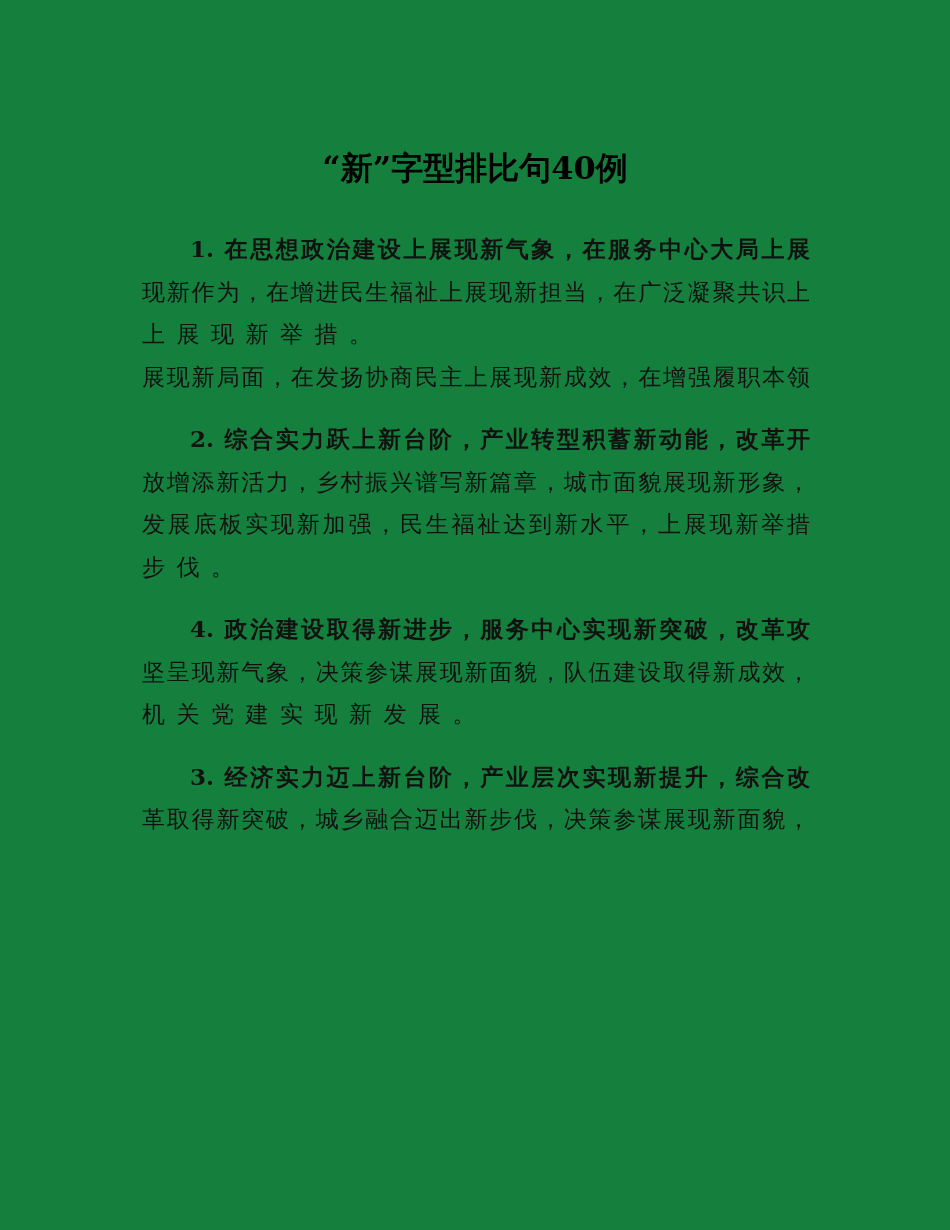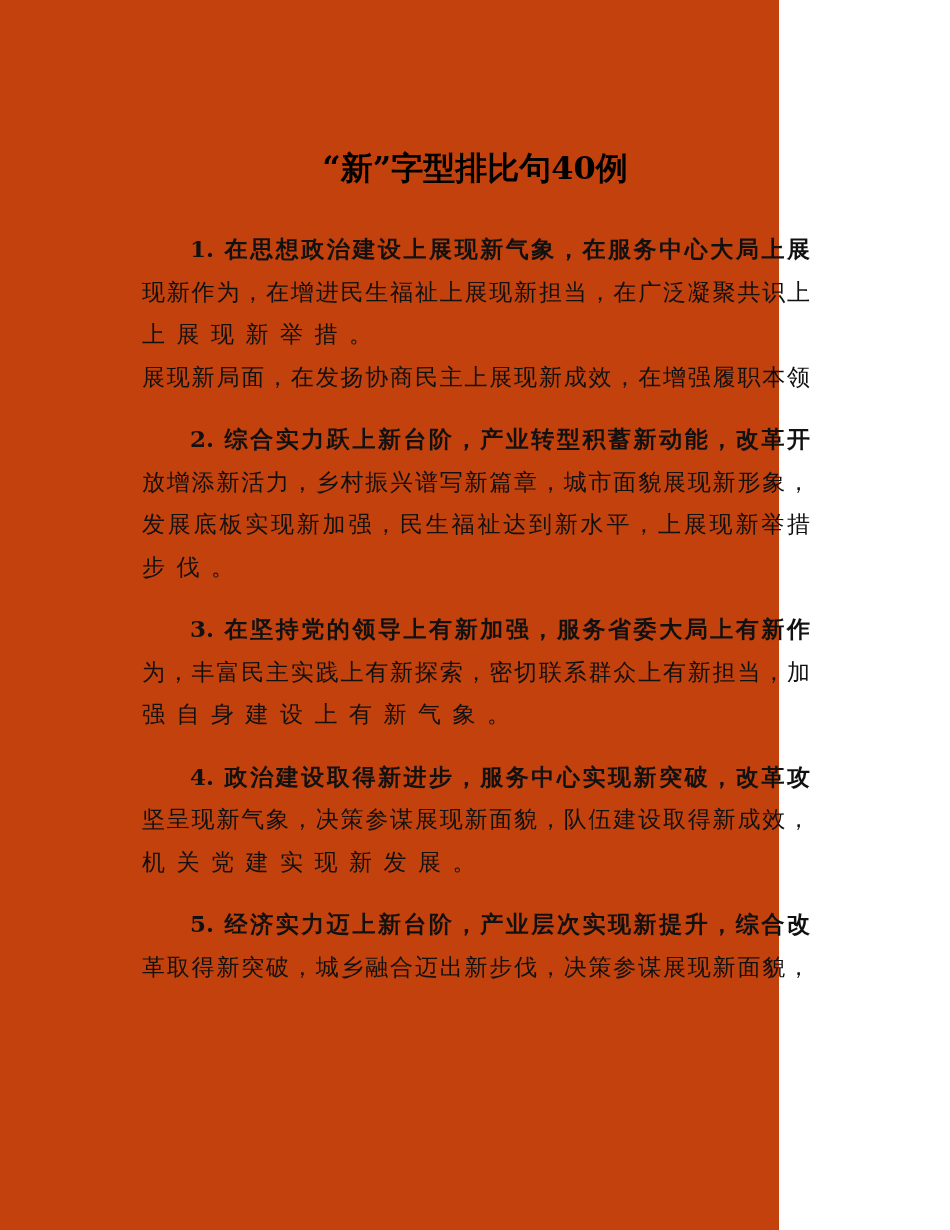--- a/index.html
+++ b/index.html
@@ -11,23 +11,23 @@
       width: 950px;
       height: 1230px;
       position: relative;
       overflow: hidden;
       font-family: "DejaVu Serif", "Liberation Serif", serif;
       color: #111111;
     }
     .page {
       position: absolute;
       left: 0; top: 0;
-      width: 779px;
+      width: 950px;
       height: 1230px;
-      background: #c2410c;
+      background: #15803d;
     }
     .title {
       position: absolute;
       top: 146px;
       left: 0;
       width: 950px;
       text-align: center;
       font-family: "DejaVu Serif", "Liberation Serif", serif;
       font-weight: bold;
       font-size: 32px;
@@ -78,31 +78,26 @@
       <span class="line">展现新局面，在发扬协商民主上展现新成效，在增强履职本领</span>
     </div>
 
     <div class="para">
       <span class="line first">2. 综合实力跃上新台阶，产业转型积蓄新动能，改革开</span>
       <span class="line">放增添新活力，乡村振兴谱写新篇章，城市面貌展现新形象，</span>
       <span class="line">发展底板实现新加强，民生福祉达到新水平，上展现新举措</span>
       <span class="line last">步伐。</span>
     </div>
 
-    <div class="para">
-      <span class="line first">3. 在坚持党的领导上有新加强，服务省委大局上有新作</span>
-      <span class="line">为，丰富民主实践上有新探索，密切联系群众上有新担当，加</span>
-      <span class="line last">强自身建设上有新气象。</span>
-    </div>
 
     <div class="para">
       <span class="line first">4. 政治建设取得新进步，服务中心实现新突破，改革攻</span>
       <span class="line">坚呈现新气象，决策参谋展现新面貌，队伍建设取得新成效，</span>
       <span class="line last">机关党建实现新发展。</span>
     </div>
 
     <div class="para">
-      <span class="line first">5. 经济实力迈上新台阶，产业层次实现新提升，综合改</span>
+      <span class="line first">3. 经济实力迈上新台阶，产业层次实现新提升，综合改</span>
       <span class="line">革取得新突破，城乡融合迈出新步伐，决策参谋展现新面貌，</span>
     </div>
 
   </div>
 </div>
 
 </body></html>

